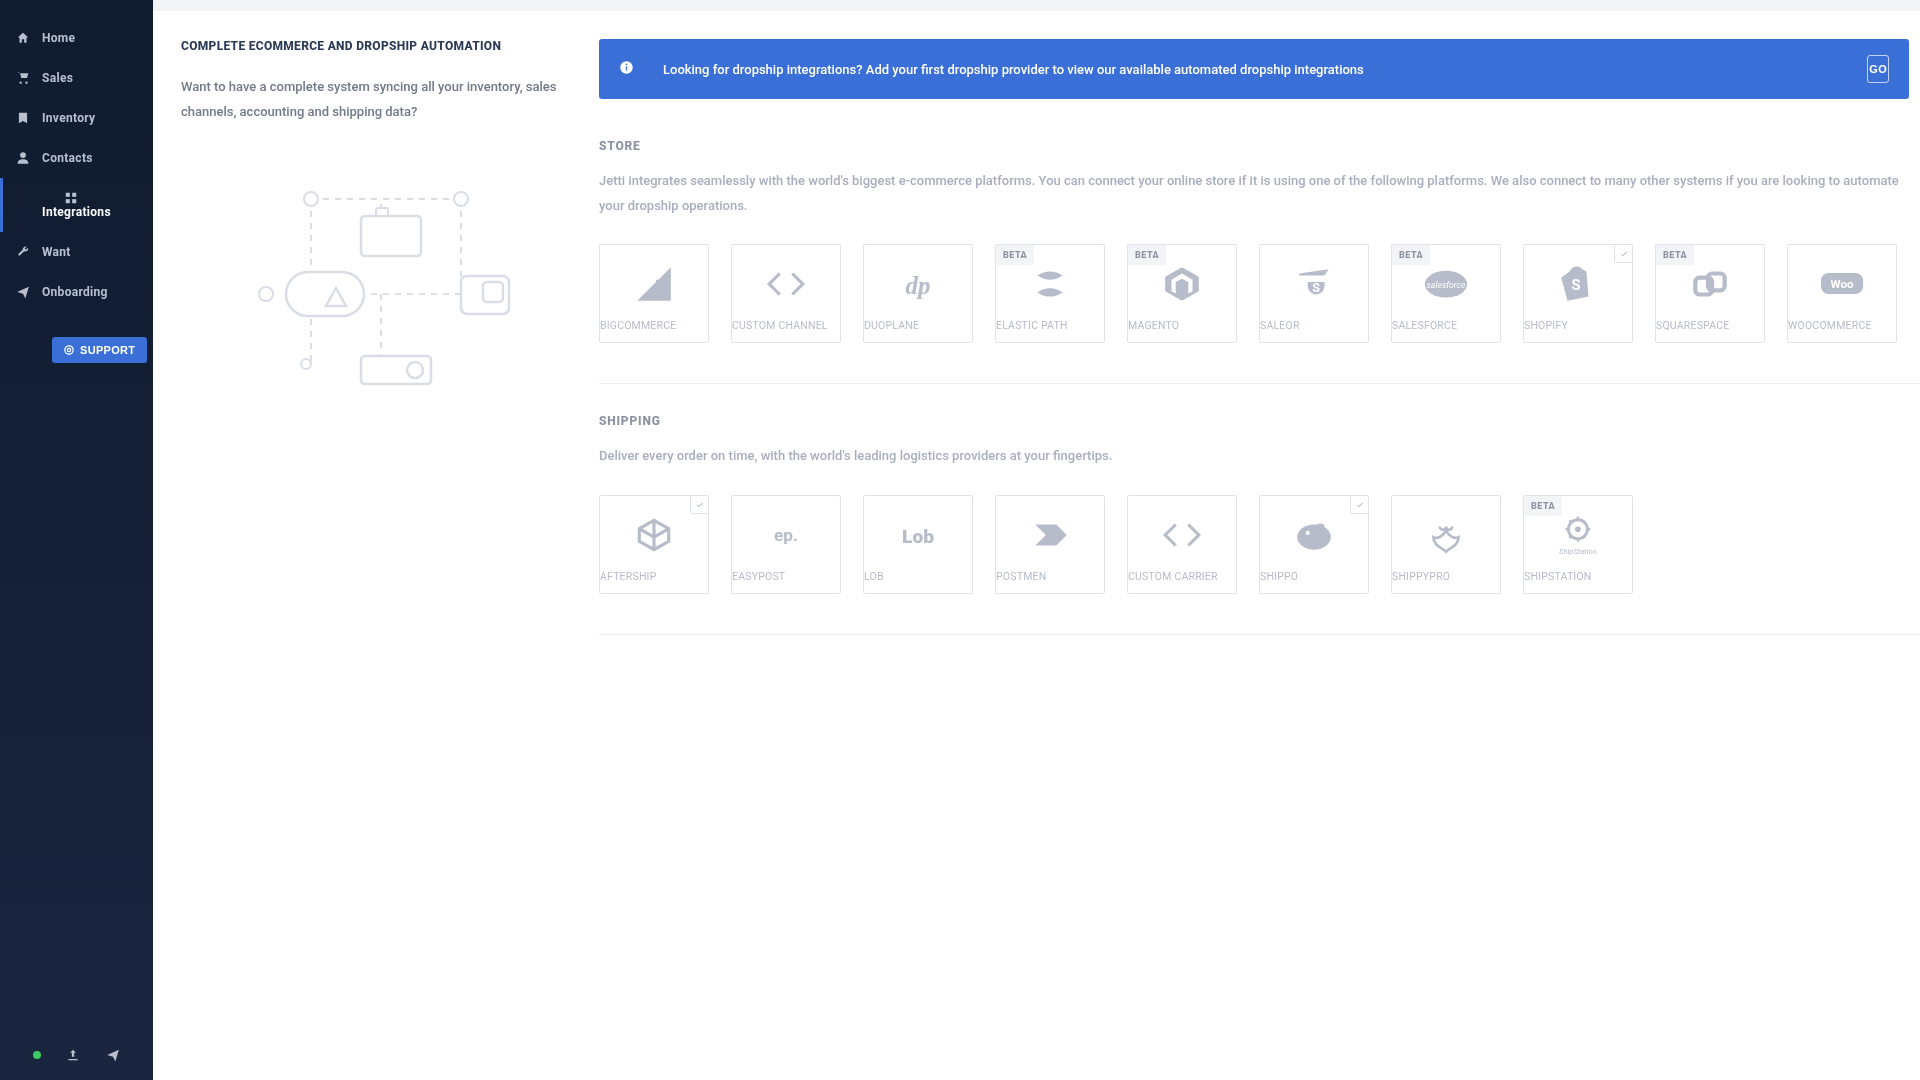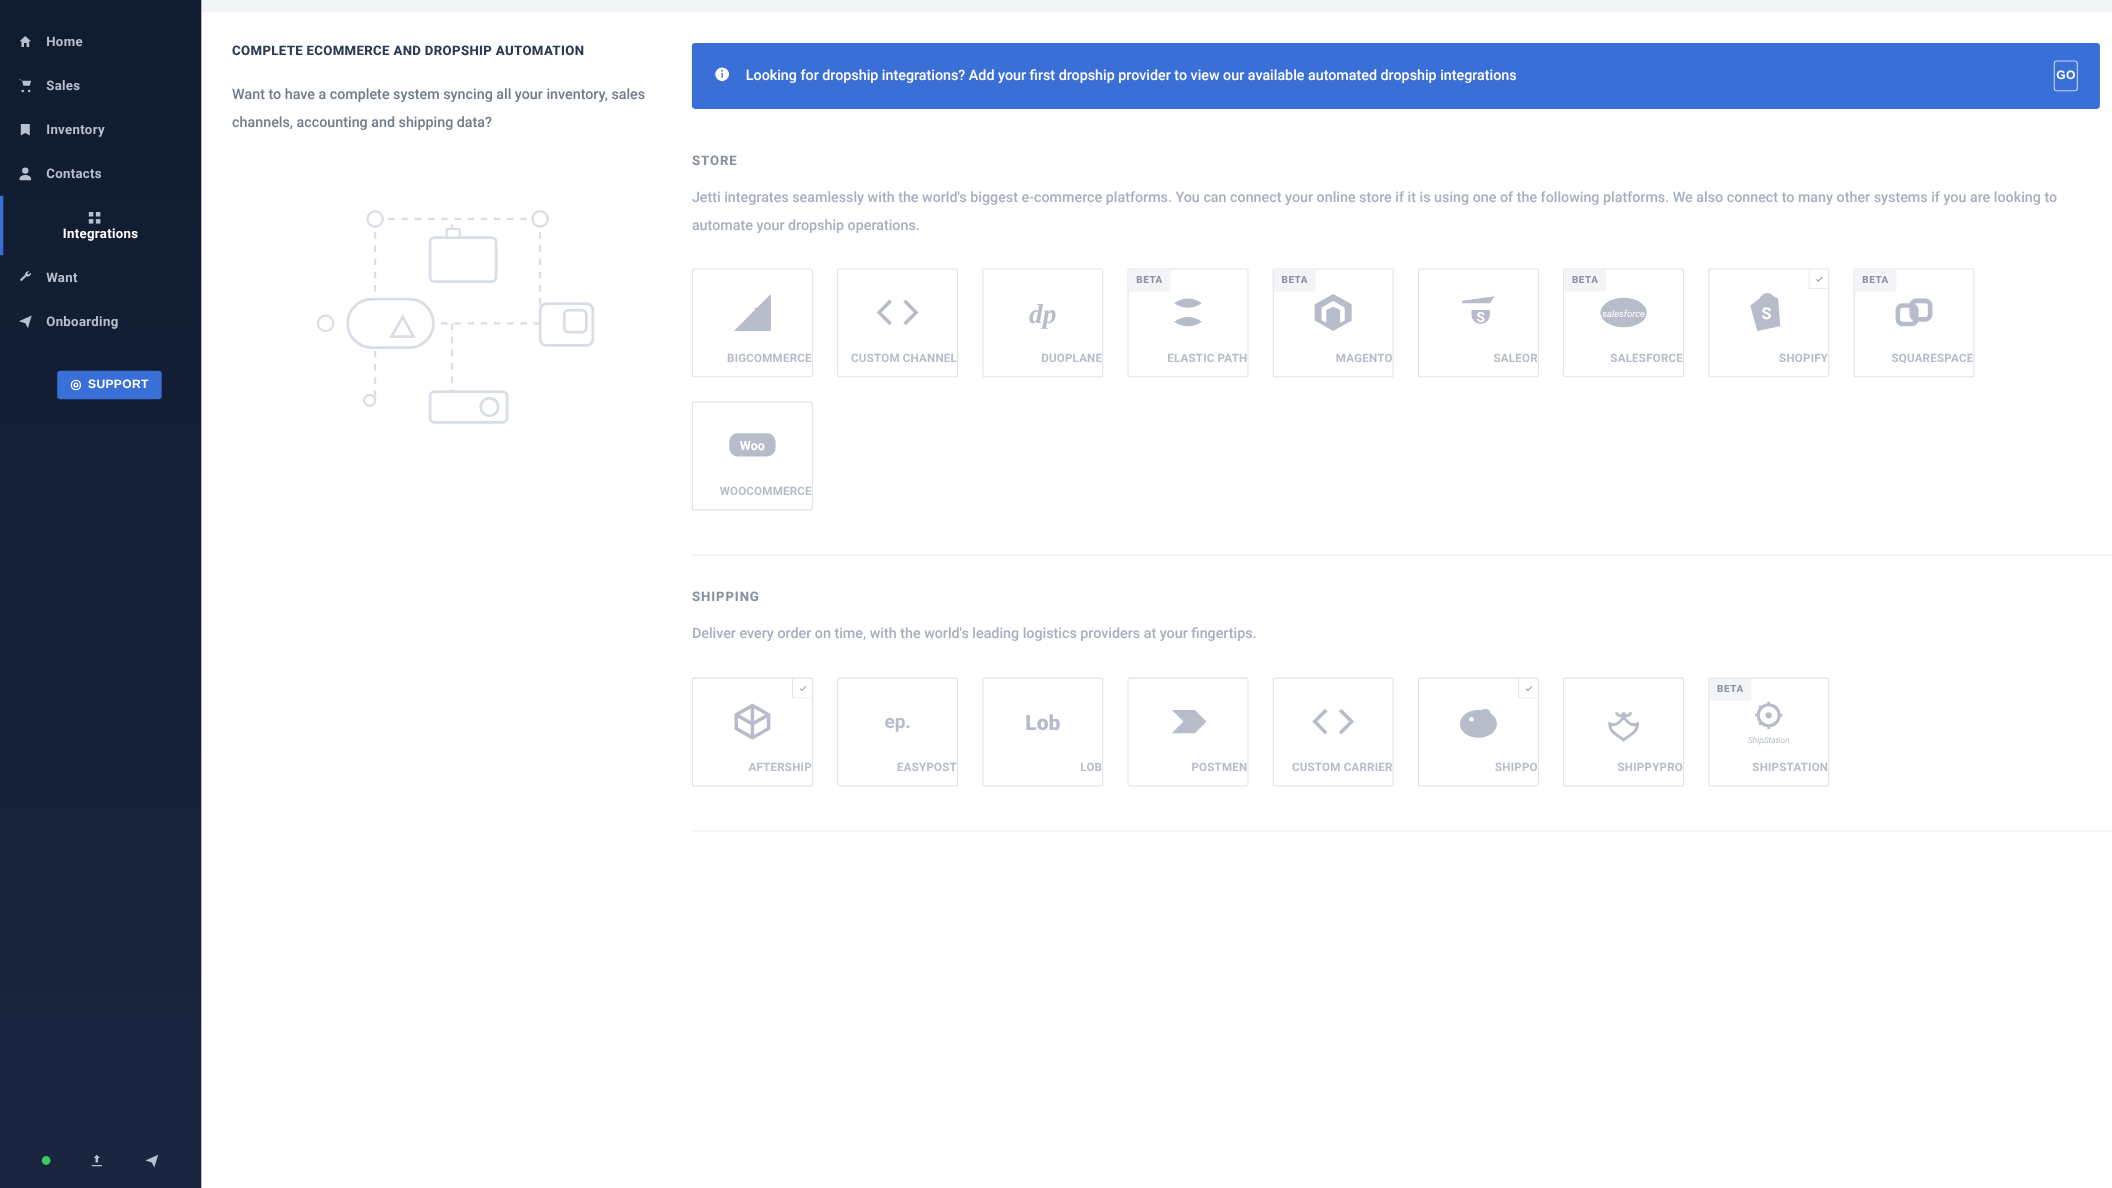--- a/index.html
+++ b/index.html
@@ -1,20 +1,20 @@
 <!DOCTYPE html>
 <html><head>
 <meta charset="utf-8">
 <style>
 * { margin: 0; padding: 0; box-sizing: border-box; }
 body { font-family: -apple-system, BlinkMacSystemFont, "Segoe UI", Roboto, sans-serif; background: #f5f6fa; height: 1080px; width: 1920px; overflow: hidden; }
 .app { display: flex; height: 100%; }
 
 
-.sidebar { width: 183px; background: linear-gradient(180deg, #0f1b2e 0%, #1a2540 100%); display: flex; flex-direction: column; position: relative; }
+.sidebar { width: 153px; background: linear-gradient(180deg, #0f1b2e 0%, #1a2540 100%); display: flex; flex-direction: column; position: relative; }
 .nav { padding-top: 18px; flex: 1; }
 .nav-item { display: flex; align-items: center; padding: 13px 16px; color: #b8c0d0; font-size: 12px; font-weight: 700; letter-spacing: 0.3px; cursor: pointer; }
 .nav-item.active { border-left: 3px solid #3b6fd8; padding-left: 13px; flex-direction: column; }
 .nav-item.active span { color: #fff; }
 .nav-icon { width: 14px; height: 14px; margin-right: 12px; display: inline-flex; align-items: center; justify-content: center; flex-shrink: 0; }
 .nav-icon svg { width: 14px; height: 14px; fill: #b8c0d0; }
 .support-wrap { padding: 25px 52px 10px; text-decoration: underline; }
 .support-btn { background: #3b6fd8; color: #fff; border: none; border-radius: 3px; padding: 7px 12px; font-size: 11px; font-weight: 700; letter-spacing: 0.3px; display: inline-flex; align-items: center; gap: 6px; cursor: pointer; }
 .support-btn svg { width: 10px; height: 10px; fill: #fff; }
 .sidebar-bottom { display: flex; align-items: center; justify-content: space-around; padding: 18px 20px; }
@@ -27,40 +27,40 @@
 .two-col { display: flex; gap: 24px; }
 .left-col { width: 394px; flex-shrink: 0; }
 .right-col { flex: 1; padding-right: 0; }
 
 .section-title { font-size: 12px; font-weight: 800; letter-spacing: 0.3px; color: #2b3a55; text-transform: uppercase; margin-bottom: 22px; }
 .section-desc { font-size: 13px; font-weight: 500; color: #707a8a; line-height: 1.9; }
 
 .illustration { margin-top: 40px; width: 300px; height: 230px; margin-left: 50px; }
 .illustration svg { width: 100%; height: 100%; }
 
-.banner { background: #3b6fd8; color: #fff; border-radius: 3px; padding: 16px 20px; display: flex; align-items: center; gap: 14px; margin-bottom: 40px; margin-right: 11px; }
+.banner { background: #3b6fd8; color: #fff; border-radius: 3px; padding: 16px 20px; display: flex; align-items: center; gap: 29px; margin-bottom: 40px; margin-right: 11px; }
 .banner-icon svg { width: 15px; height: 15px; fill: #fff; }
 .banner-text { font-size: 13px; font-weight: 500; flex: 1; }
 .banner-btn { border: 1px solid rgba(255,255,255,0.7); background: transparent; color: #fff; font-size: 11px; font-weight: 700; padding: 7px 1px; border-radius: 3px; cursor: pointer; letter-spacing: 0.3px; }
 
 .group { margin-bottom: 40px; }
 .group-title { font-size: 12px; font-weight: 800; letter-spacing: 0.8px; color: #8a92a2; margin-bottom: 16px; text-transform: uppercase; }
 .group-desc { font-size: 13px; font-weight: 500; color: #a7afbe; line-height: 1.9; margin-bottom: 26px; }
 .divider { border: none; border-top: 1px solid #eceef2; margin: 30px 0 30px; }
 
 .grid { display: flex; flex-wrap: wrap; gap: 22px; }
 .card { position: relative; width: 110px; height: 99px; border: 1px solid #e0e3ea; border-radius: 2px; background: #fff; padding: 44px 10px 10px; cursor: pointer; }
 .card { width: 110px; } 
 .card { width: 110px; }
 .grid .card { width: calc((100% - 132px)/6); min-width: 110px; max-width: 135px; }
 @media (min-width: 1500px) { .grid .card { width: 109px; } }
 .grid .card { width: 110px; }
 .card-logo { position: absolute; top: 18px; left: 50%; transform: translateX(-50%); width: 46px; height: 42px; display: flex; align-items: center; justify-content: center; }
 .card-logo svg { max-width: 46px; max-height: 42px; fill: #b6bcc9; }
-.card-label { position: absolute; bottom: 10px; left: 0; right: 0; text-align: right; font-size: 10.5px; font-weight: 700; letter-spacing: 0.2px; color: #b6bcc9; text-transform: uppercase; margin-top: 30px; }
+.card-label { position: absolute; bottom: 10px; left: 0; right: 0; text-align: left; font-size: 10.5px; font-weight: 400; letter-spacing: 0.2px; color: #b6bcc9; text-transform: uppercase; margin-top: 30px; }
 .card-badge { position: absolute; top: 0; left: 0; background: #f3f4f8; color: #8a92a2; font-size: 9px; font-weight: 800; padding: 5px 7px; border-radius: 0 0 2px 0; letter-spacing: 0.5px; }
 .card-check { position: absolute; top: 0; right: 0; width: 18px; height: 18px; border-left: 1px solid #e0e3ea; border-bottom: 1px solid #e0e3ea; display: flex; align-items: center; justify-content: center; border-radius: 0 0 0 2px; }
 .card-check svg { width: 8px; height: 8px; fill: #9aa2b2; }
 
 
 .main::-webkit-scrollbar { width: 11px; }
 .main::-webkit-scrollbar-track { background: #f3f4f8; }
 .main::-webkit-scrollbar-thumb { background: #d6dae2; }
 </style>
 </head>

